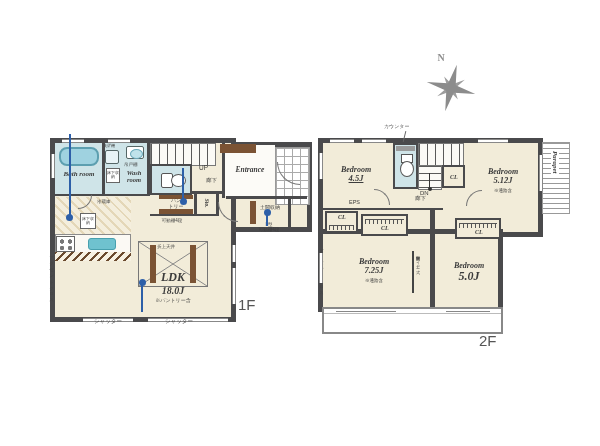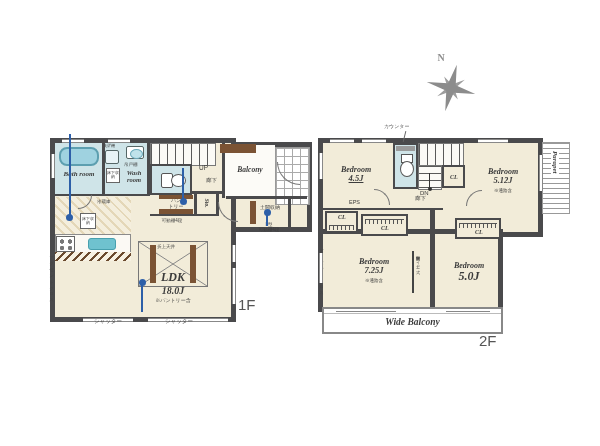--- a/index.html
+++ b/index.html
@@ -77,21 +77,21 @@
     <div class="lbl" style="left:149px;top:26px;font-size:6.5px;">UP</div>
 
     <div class="wet" style="left:100px;top:26px;width:42px;height:31px;border:2.5px solid #4a4a4c;">
       <div style="position:absolute;left:9px;top:7px;width:10px;height:13px;border:1px solid #555;background:#fff;border-radius:2px;"></div>
       <div style="position:absolute;left:19px;top:8px;width:13px;height:11px;border:1px solid #555;background:#fff;border-radius:50%;"></div>
     </div>
     <div class="lbl jp" style="left:156px;top:39px;font-size:5.5px;">廊下</div>
 
     <div class="abs" style="left:174.5px;top:7px;width:50px;height:51px;background:#fcfbf7;"></div>
     <div class="wood" style="left:170px;top:6px;width:36px;height:9px;"></div>
-    <div class="lbl en ctr" style="left:178px;top:28px;width:44px;font-size:7.5px;">Balcony</div>
+    <div class="lbl en ctr" style="left:178px;top:28px;width:44px;font-size:7.5px;">Entrance</div>
     <div class="grid" style="left:224.5px;top:9px;width:33px;height:56px;"></div>
     <div class="arc" style="left:227px;top:24px;width:23px;height:23px;border-radius:0 0 0 100%;border-top:none;border-right:none;"></div>
 
     <div class="wood" style="left:109px;top:56.5px;width:34px;height:4.5px;"></div>
     <div class="wood" style="left:109px;top:71px;width:34px;height:4.5px;"></div>
     <div class="lbl jp ctr" style="left:107px;top:60px;width:38px;font-size:5px;">
       <div>パン</div>
         <div>トリー</div>
     </div>
     <div class="pwall" style="left:144px;top:56px;width:2.5px;height:21px;"></div>
@@ -223,21 +223,20 @@
 
     <div class="lbl en ctr" style="left:122px;top:128px;width:58px;font-size:8px;">
       <div>Bedroom</div>
       <div style="font-size:12px;">5.0J</div>
     </div>
 
     <div class="lbl jp vtx" style="left:1px;top:112px;height:56px;font-size:4.5px;color:#444;">アクセントクロス</div>
 
     <div class="abs" style="left:4px;top:174px;width:181px;height:27px;background:#fff;border:2px solid #888;">
       <div style="position:absolute;left:0;right:0;top:4px;height:1px;background:#bbb;"></div>
-      <div class="lbl en ctr" style="left:0;right:0;top:8px;font-size:9.5px;">Wide Balcony</div>
     </div>
 
     <div class="arc" style="left:56px;top:56px;width:16px;height:16px;border-radius:0 100% 0 0;border-bottom:none;border-left:none;"></div>
     <div class="arc" style="left:148px;top:57px;width:16px;height:16px;border-radius:100% 0 0 0;border-bottom:none;border-right:none;"></div>
 
     <div class="win" style="left:12px;top:5.5px;width:24px;height:4px;"></div>
     <div class="win" style="left:44px;top:5.5px;width:24px;height:4px;"></div>
     <div class="win" style="left:160px;top:5.5px;width:30px;height:4px;"></div>
     <div class="winv" style="left:220.5px;top:22px;width:4px;height:36px;"></div>
     <div class="winv" style="left:0.5px;top:20px;width:4px;height:26px;"></div>

